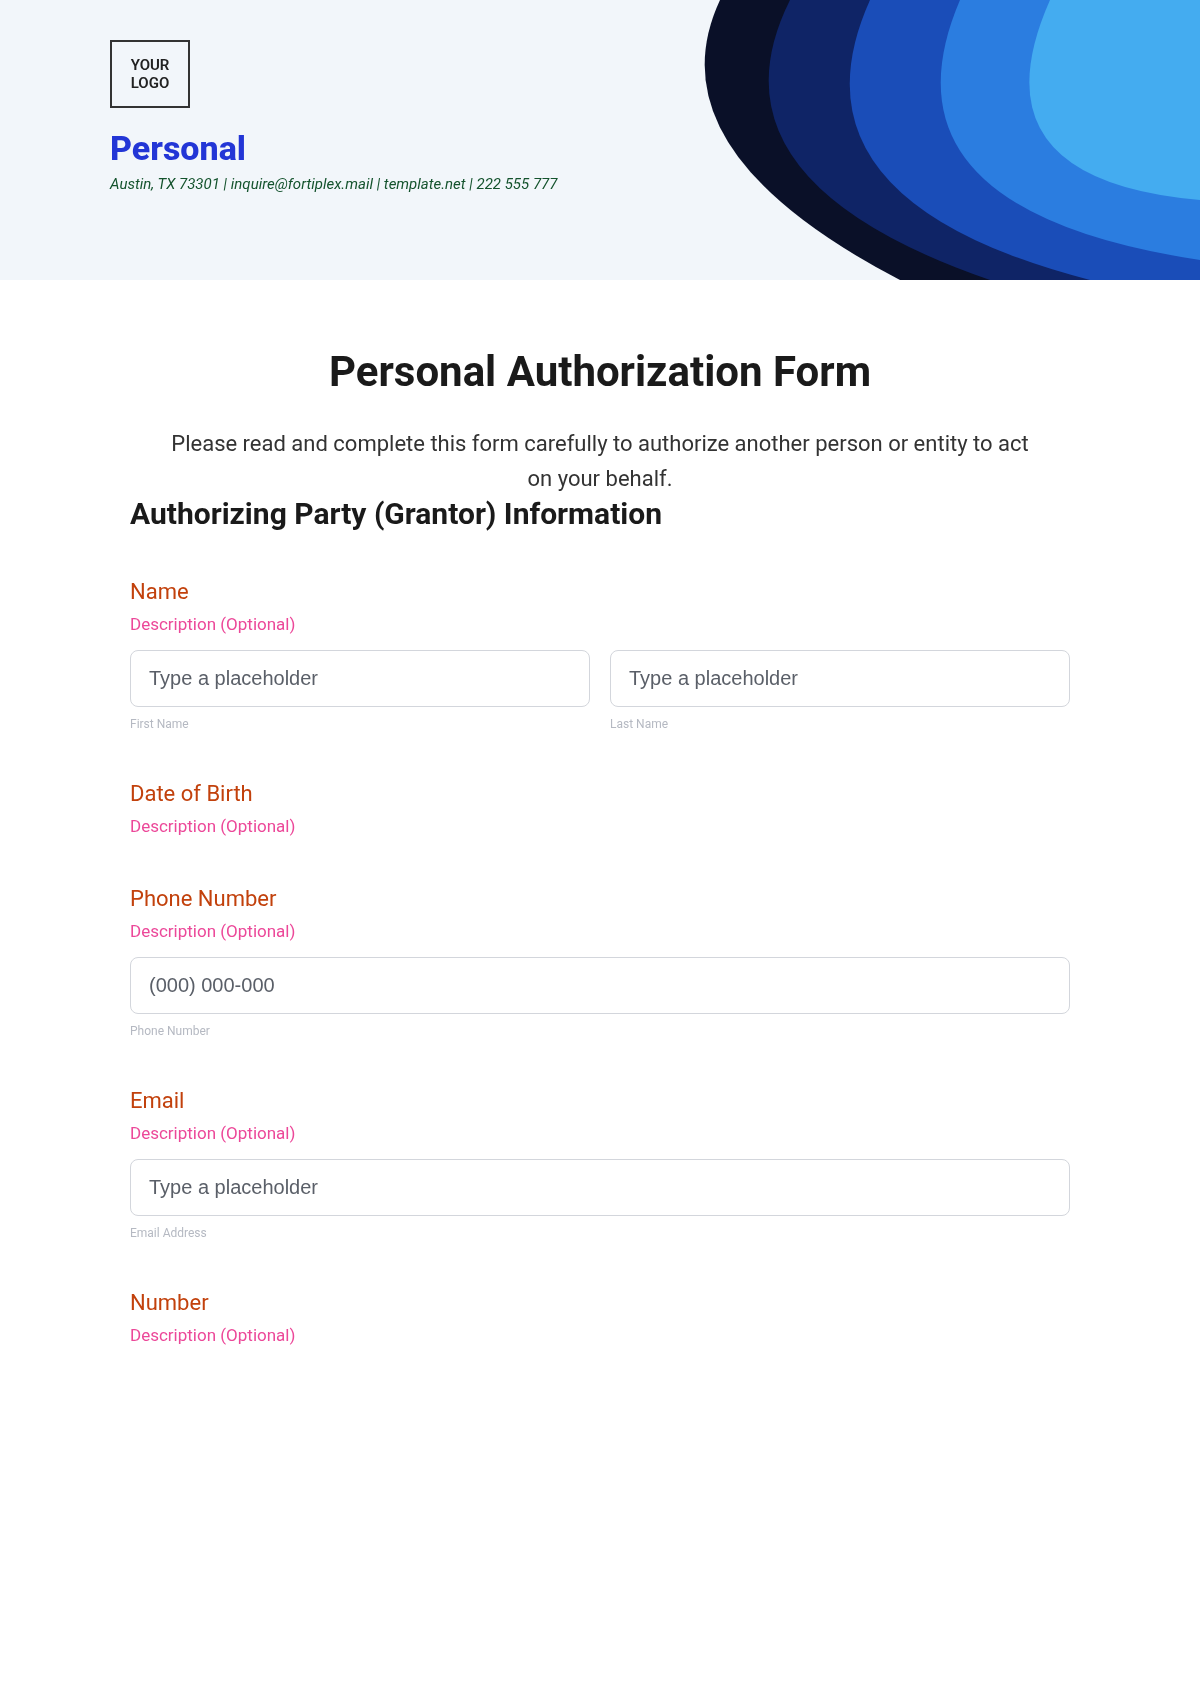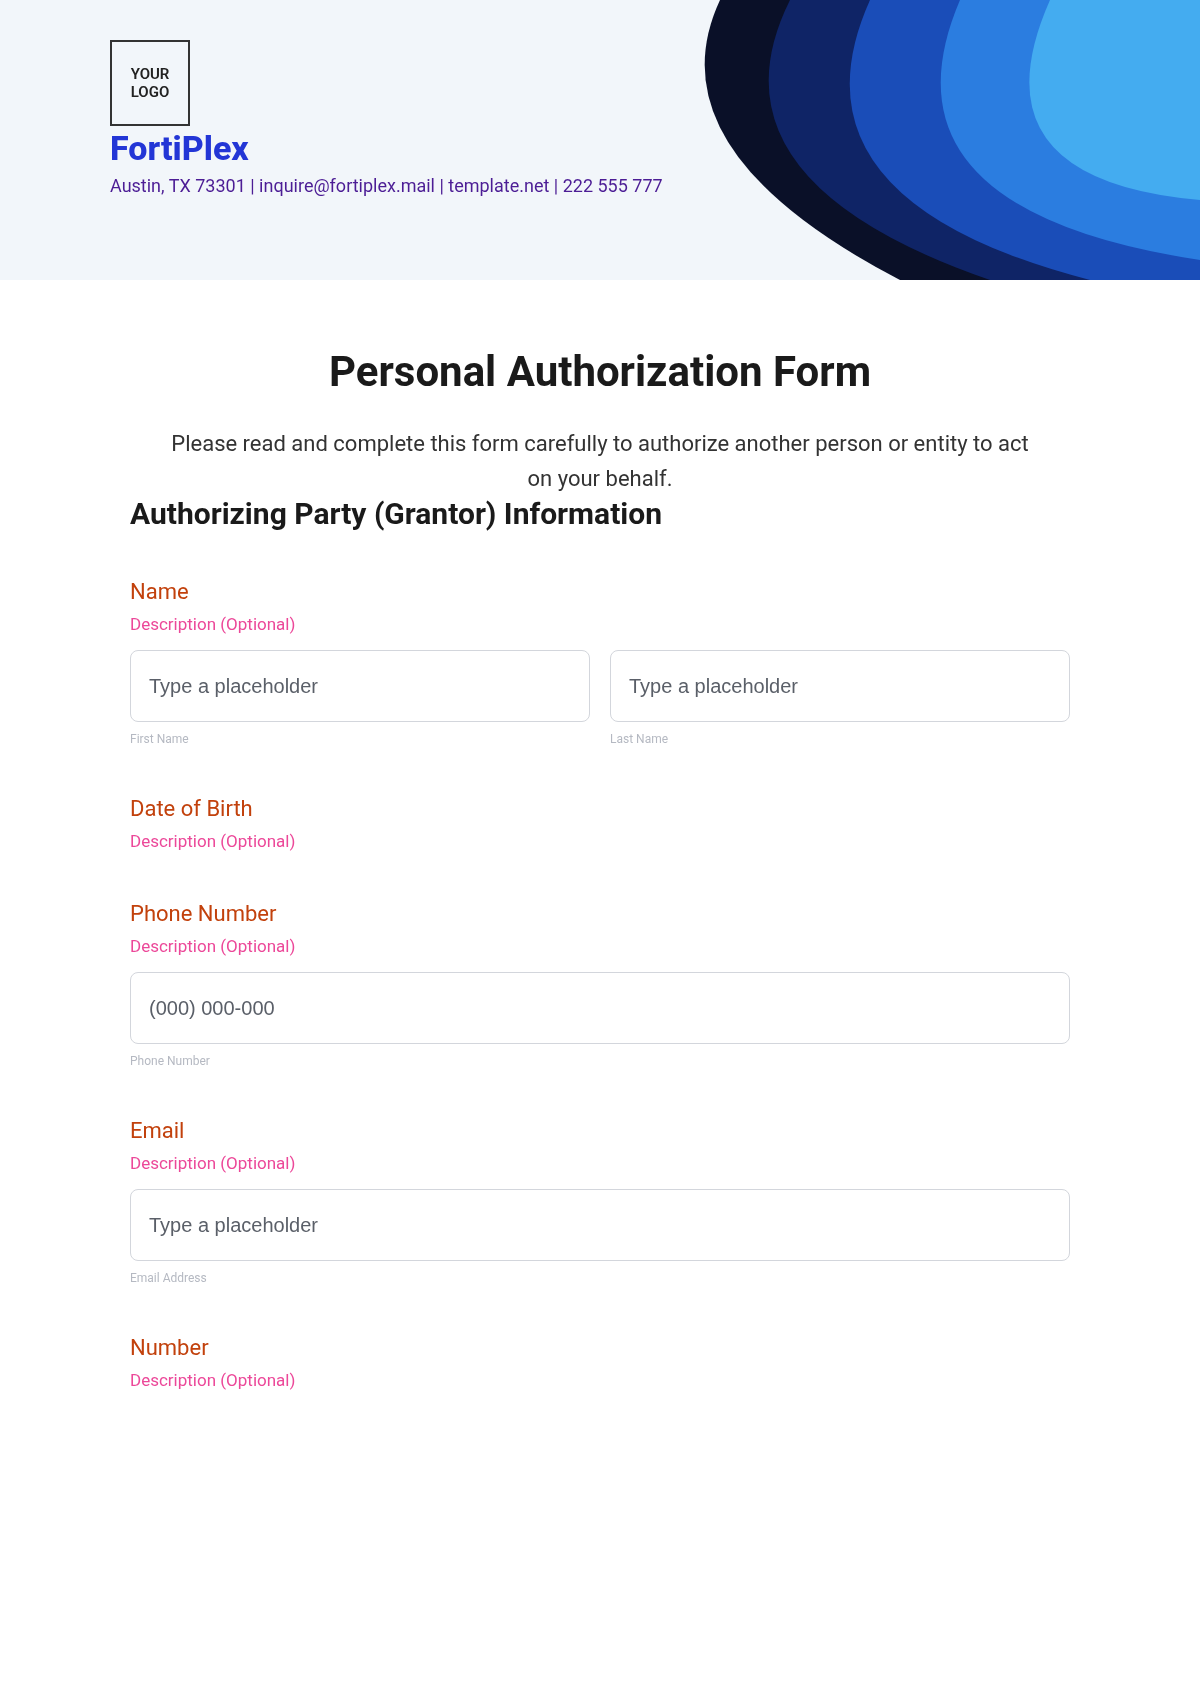--- a/index.html
+++ b/index.html
@@ -21,21 +21,21 @@
       top: 0;
       width: 850px;
       height: 280px;
       pointer-events: none;
     }
     .logo-box {
       position: absolute;
       top: 40px;
       left: 110px;
       width: 80px;
-      height: 86px;
+      height: 68px;
       border: 2px solid #333;
       display: flex;
       align-items: center;
       justify-content: center;
       text-align: center;
       font-size: 15px;
       font-weight: 600;
       line-height: 1.2;
       color: #222;
       background: #f2f6fa;
@@ -45,22 +45,23 @@
       top: 128px;
       left: 110px;
       font-size: 34px;
       font-weight: 800;
       color: #2336d6;
     }
     .company-contact {
       position: absolute;
       top: 175px;
       left: 110px;
-      font-size: 18px;
-      color: #4c1d95;
+      font-size: 15px;
+      color: #14532d;
+      font-style: italic;
     }
     .form-container {
       padding: 60px 130px 0 130px;
     }
     .form-title {
       text-align: center;
       font-size: 42px;
       font-weight: 700;
       color: #1a1a1a;
       margin-bottom: 30px;
@@ -97,21 +98,21 @@
       display: flex;
       gap: 20px;
     }
     .input-wrap {
       flex: 1;
       display: flex;
       flex-direction: column;
     }
     .text-input {
       width: 100%;
-      height: 72px;
+      height: 57px;
       border: 1px solid #d3d6dc;
       border-radius: 8px;
       padding: 0 18px;
       font-size: 20px;
       color: #333;
       background: #fff;
     }
     .text-input::placeholder {
       color: #5a5f68;
     }
@@ -128,21 +129,21 @@
   <svg class="header-swirl" viewBox="0 0 850 280" preserveAspectRatio="none">
     <path d="M 370 0 Q 300 150 550 280 L 850 280 L 850 0 Z" fill="#0a1028"></path>
     <path d="M 440 0 Q 350 180 640 280 L 850 280 L 850 0 Z" fill="#0f2466"></path>
     <path d="M 520 0 Q 430 200 740 280 L 850 280 L 850 0 Z" fill="#1a4db8"></path>
     <path d="M 610 0 Q 520 210 850 260 L 850 0 Z" fill="#2b7de0"></path>
     <path d="M 700 0 Q 620 180 850 200 L 850 0 Z" fill="#44acf0"></path>
   </svg>
   <div class="logo-box">
     <span>YOUR LOGO</span>
   </div>
-  <div class="company-name">FortiPlex</div>
+  <div class="company-name">Personal</div>
   <div class="company-contact">Austin, TX 73301 | inquire@fortiplex.mail | template.net | 222 555 777</div>
 </div>
 
 <div class="form-container">
   <h1 class="form-title">Personal Authorization Form</h1>
   <p class="form-instruction">Please read and complete this form carefully to authorize another person or entity to act on your behalf.</p>
 
   <h2 class="section-heading">Authorizing Party (Grantor) Information</h2>
 
   <div class="field-group">

